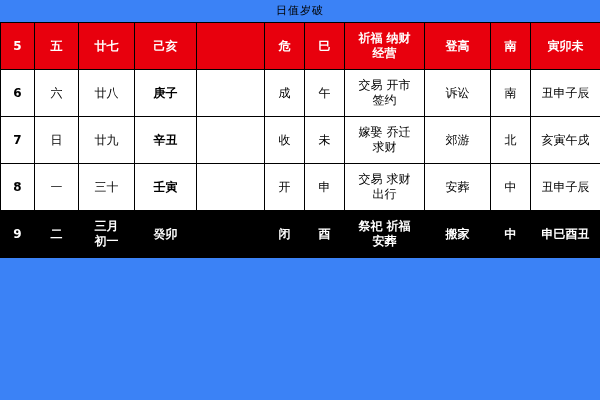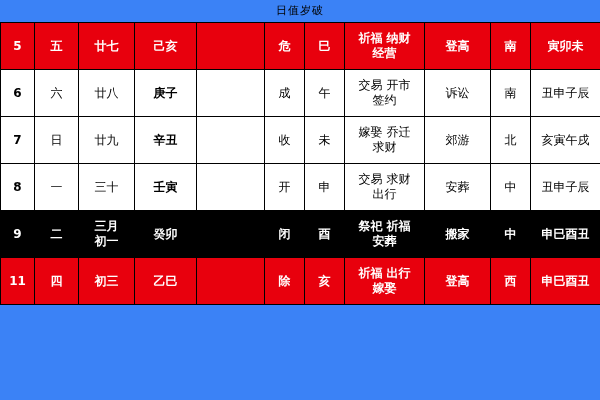--- a/index.html
+++ b/index.html
@@ -196,31 +196,15 @@
           <td>闭</td>
           <td>酉</td>
           <td class="multi">
             <span>祭祀 祈福</span>
             <span>安葬</span>
           </td>
           <td>搬家</td>
           <td>中</td>
           <td class="lastcol nowrapcell">申巳酉丑</td>
         </tr>
-        <tr class="red">
-          <td class="k-day">11</td>
-          <td>四</td>
-          <td>初三</td>
-          <td class="stem">乙巳</td>
-          <td class="empty"></td>
-          <td>除</td>
-          <td>亥</td>
-          <td class="multi">
-            <span>祈福 出行</span>
-            <span>嫁娶</span>
-          </td>
-          <td>登高</td>
-          <td>西</td>
-          <td class="lastcol nowrapcell">申巳酉丑</td>
-        </tr>
       </tbody>
   </table>
 </div>
 
 </body></html>

